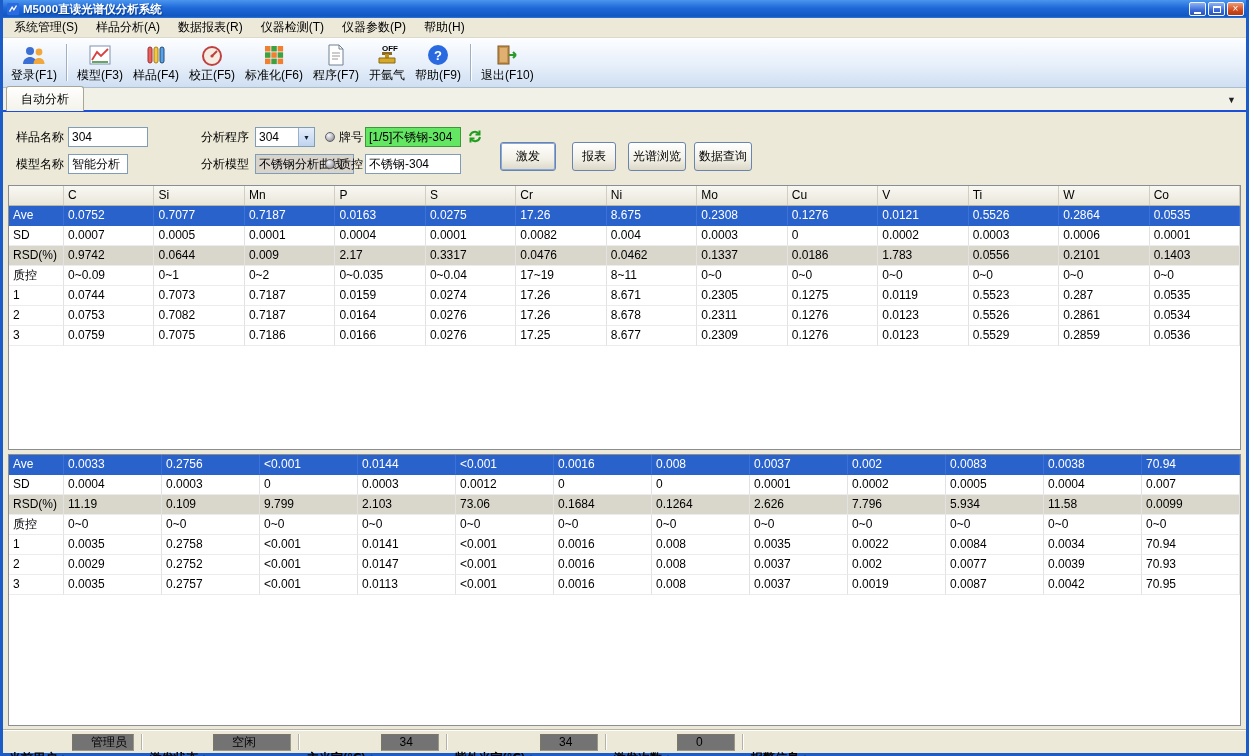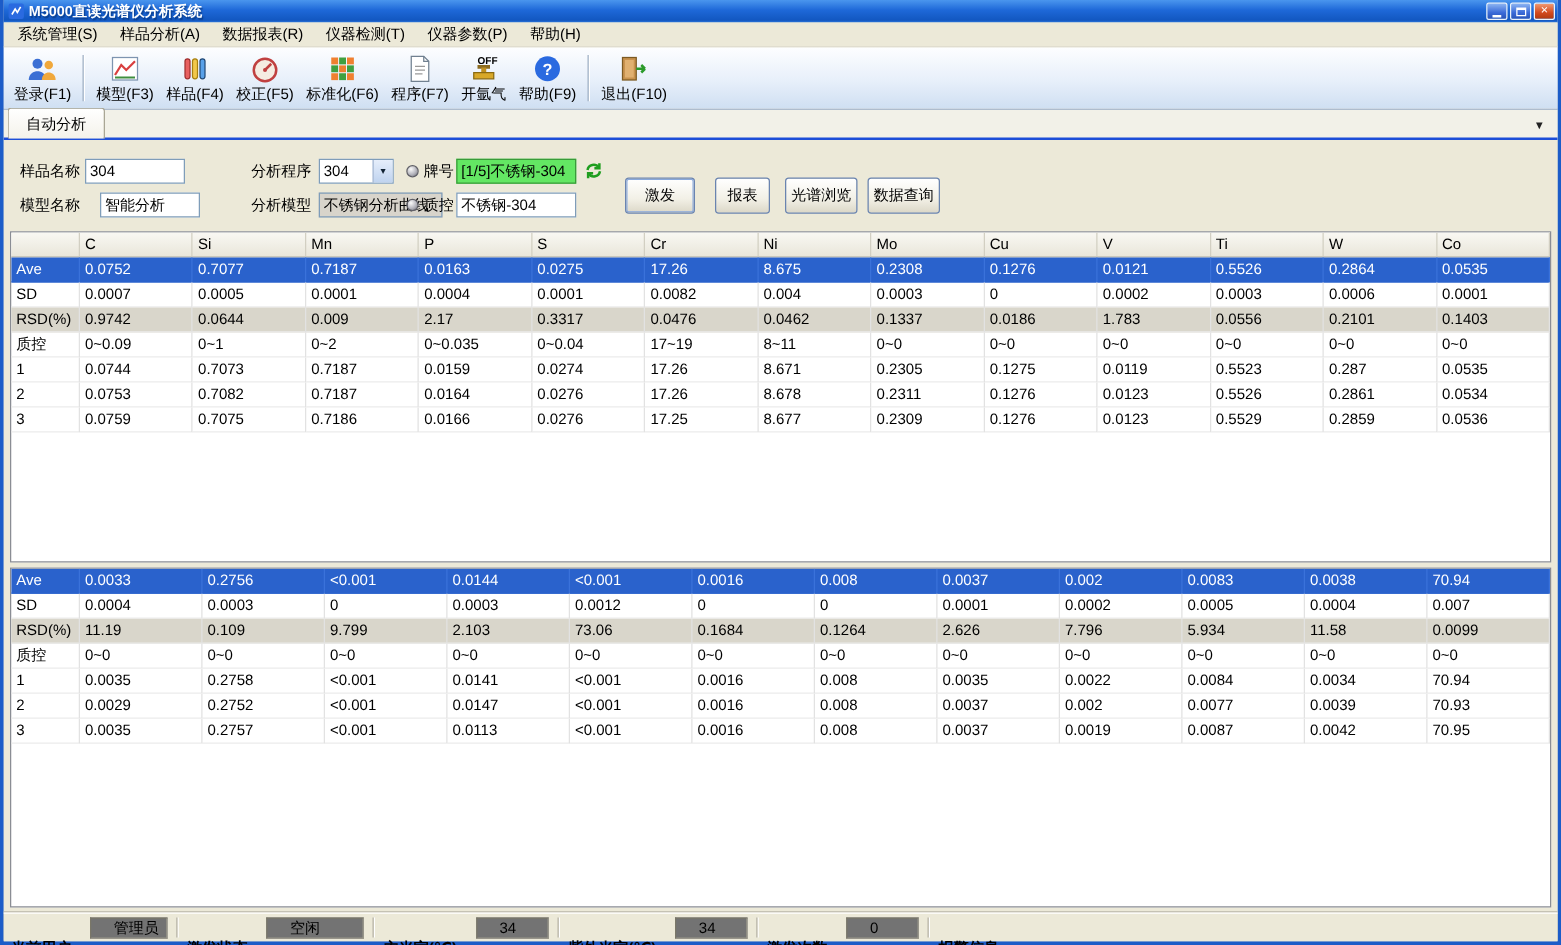--- a/index.html
+++ b/index.html
@@ -218,21 +218,21 @@
       <button class="refresh-btn" style="left:459px;top:14px">
         <span><svg width="16" height="15" viewBox="0 0 16 15">
               <path d="M3 7a5 5 0 0 1 9-2" fill="none" stroke="#1f9e1f" stroke-width="2"></path>
               <path d="M12.5 1.5v4h-4" fill="none" stroke="#1f9e1f" stroke-width="2"></path>
               <path d="M13 8a5 5 0 0 1-9 2" fill="none" stroke="#1f9e1f" stroke-width="2"></path>
               <path d="M3.5 13.5v-4h4" fill="none" stroke="#1f9e1f" stroke-width="2"></path>
             </svg></span>
       </button>
 
       <span class="flabel" style="left:8px;top:39px">模型名称</span>
-      <input class="field" style="left: 72px; top: 39px; width: 80px;" value="智能分析">
+      <input class="field" style="left: 60px; top: 39px; width: 60px;" value="智能分析">
 
       <span class="flabel" style="left:193px;top:39px">分析模型</span>
       <div class="field gray" style="left:247px;top:39px;width:99px">不锈钢分析曲线</div>
 
       <span class="ball" style="left:317px;top:44px"></span>
       <span class="flabel" style="left:331px;top:39px">质控</span>
       <div class="field" style="left:357px;top:39px;width:96px">不锈钢-304</div>
 
       <button class="xp-btn primary" style="left:492px;top:27px;width:56px">激发</button>
       <button class="xp-btn" style="left:564px;top:27px;width:44px">报表</button>

